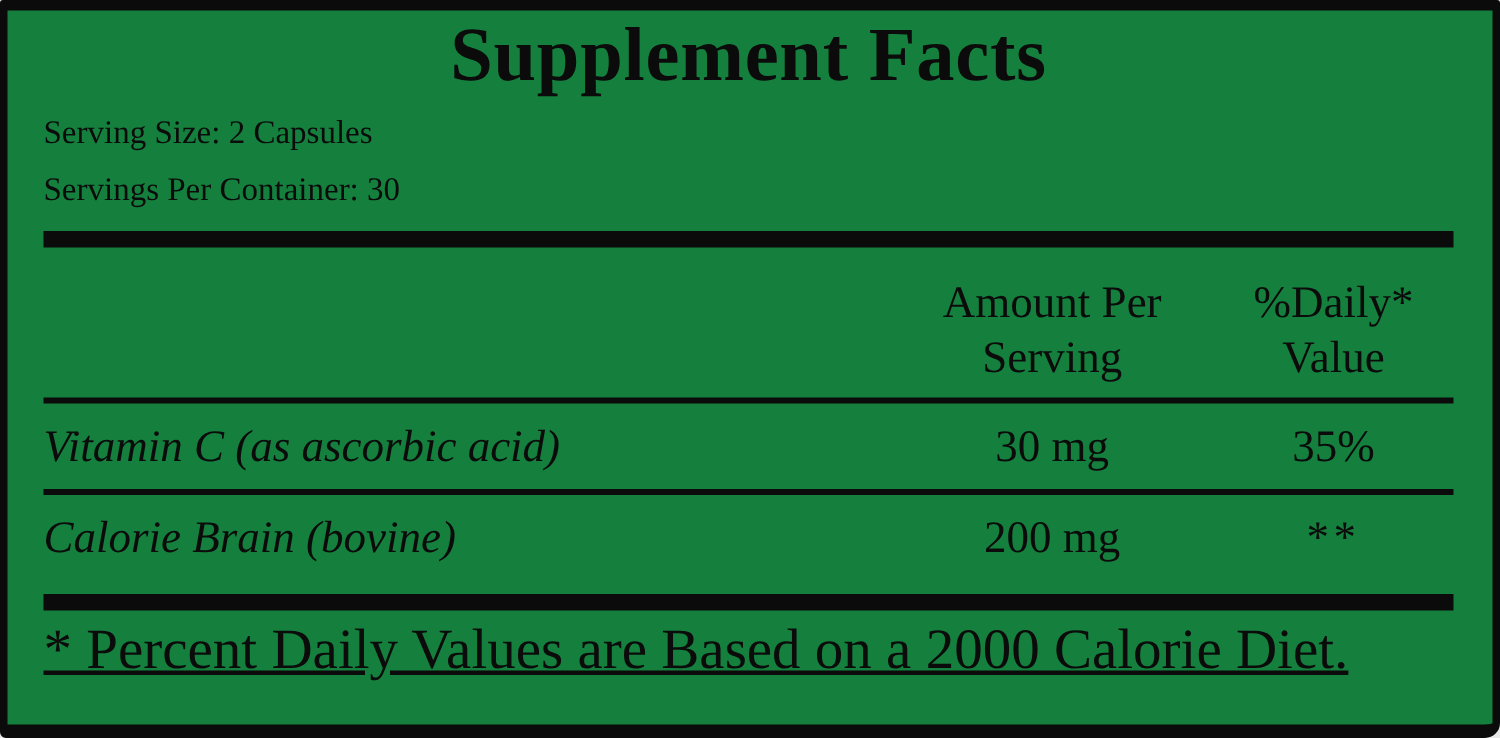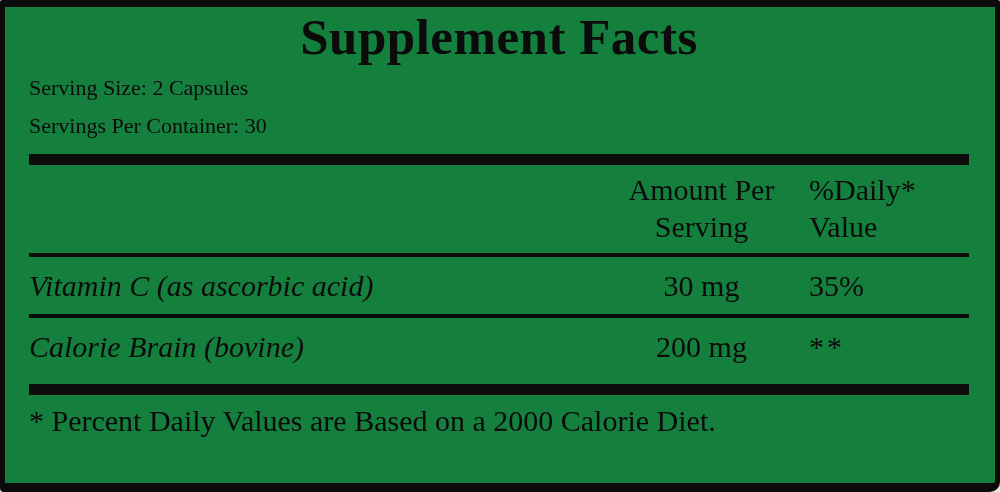--- a/index.html
+++ b/index.html
@@ -40,38 +40,39 @@
     background: #0b0b0b;
     margin-top: 9px;
   }
   .rule-thin {
     height: 4px;
     background: #0b0b0b;
   }
   .header-row {
     display: flex;
     align-items: flex-end;
-    padding: 6px 0 8px 0;
+    padding: 18px 0 8px 0;
     font-size: 30px;
     line-height: 37px;
   }
   .col-name   { flex: 1 1 auto; text-align: left; font-style: italic; }
   .col-amount { width: 215px; flex: 0 0 auto; text-align: center; }
-  .col-dv     { width: 160px; flex: 0 0 auto; }
+  .col-dv     { width: 160px; flex: 0 0 auto; text-align: center; }
   .data-row {
     display: flex;
     align-items: center;
     height: 57px;
     font-size: 30px;
   }
   .dv-stars { letter-spacing: 3px; }
   .footnotes {
-    font-size: 30px;
+    font-size: 38px;
     line-height: 40px;
     margin-top: 6px;
+    text-decoration: underline;
   }
 </style>
 </head>
 <body>
 
 <div class="label-box">
 
   <div class="title">Supplement Facts</div>
 
   <div class="serving-info">

